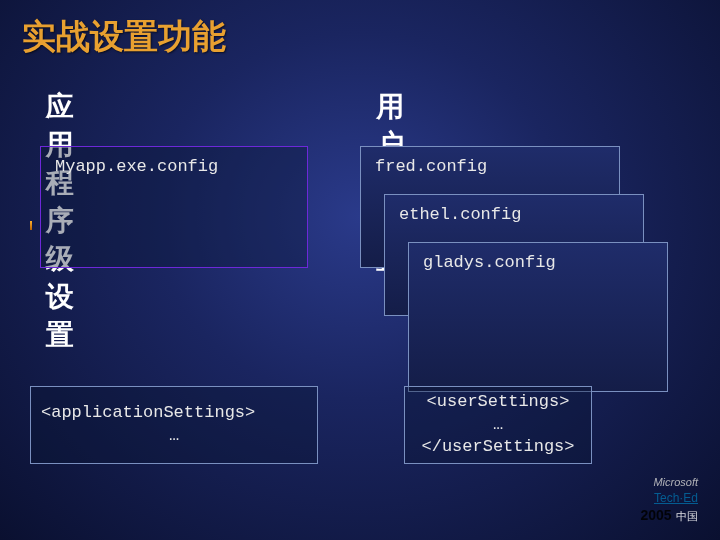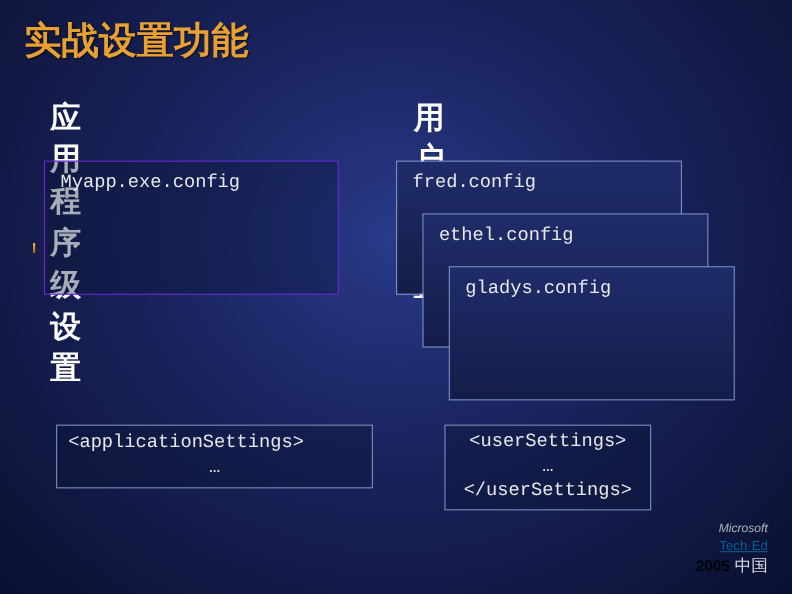--- a/index.html
+++ b/index.html
@@ -100,21 +100,21 @@
     color: #0369a1;
     text-decoration: underline;
   }
   .logo .yr {
     color: #000000;
     font-weight: bold;
     font-size: 14px;
   }
   .logo .cn {
     color: #fff;
-    font-size: 15px;
+    font-size: 11px;
   }
 </style>
 </head>
 <body>
 
 <div class="title">实战设置功能</div>
 
 <div class="bullet-row">
   <div class="bullet bullet-left">
     <div class="sq"></div>
@@ -129,25 +129,25 @@
 <div class="box" style="left:40px; top:146px; width:268px; height:122px;">
   <span>Myapp.exe.config</span>
 </div>
 
 <div class="stack-box" style="left:360px; top:146px; width:260px; height:122px;">
   <span>fred.config</span>
 </div>
 <div class="stack-box" style="left:384px; top:194px; width:260px; height:122px;">
   <span>ethel.config</span>
 </div>
-<div class="stack-box" style="left:408px; top:242px; width:260px; height:122px;">
+<div class="stack-box" style="left:408px; top:242px; width:260px; height:150px;">
   <span>gladys.config</span>
 </div>
 
-<div class="code-box" style="left:30px; top:386px; width:288px; height:58px;margin-left:21px;">
+<div class="code-box" style="left:30px; top:386px; width:288px; height:78px;">
   <div>&lt;applicationSettings&gt;</div>
   <div class="c">…</div>
 </div>
 
 <div class="code-box" style="left:404px; top:386px; width:188px; height:78px; align-items:center; text-align:center;">
   <div>&lt;userSettings&gt;</div>
   <div class="c">…</div>
   <div>&lt;/userSettings&gt;</div>
 </div>
 

